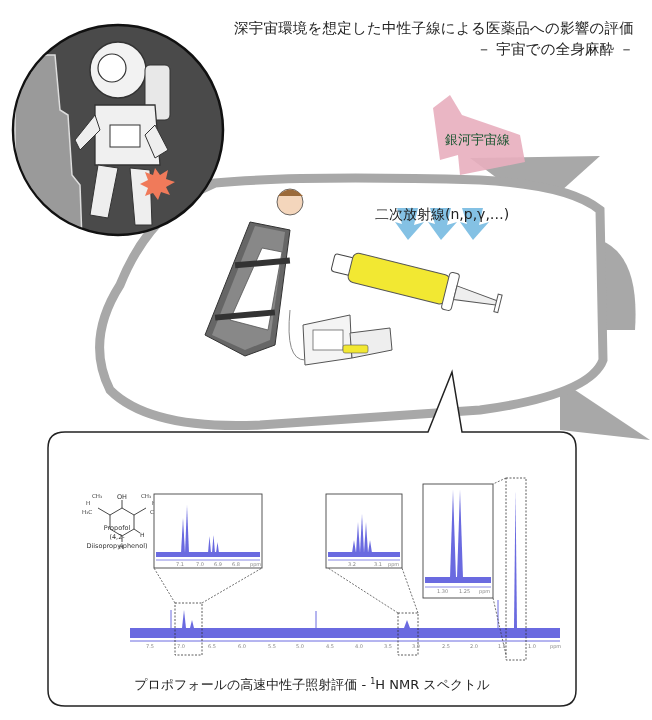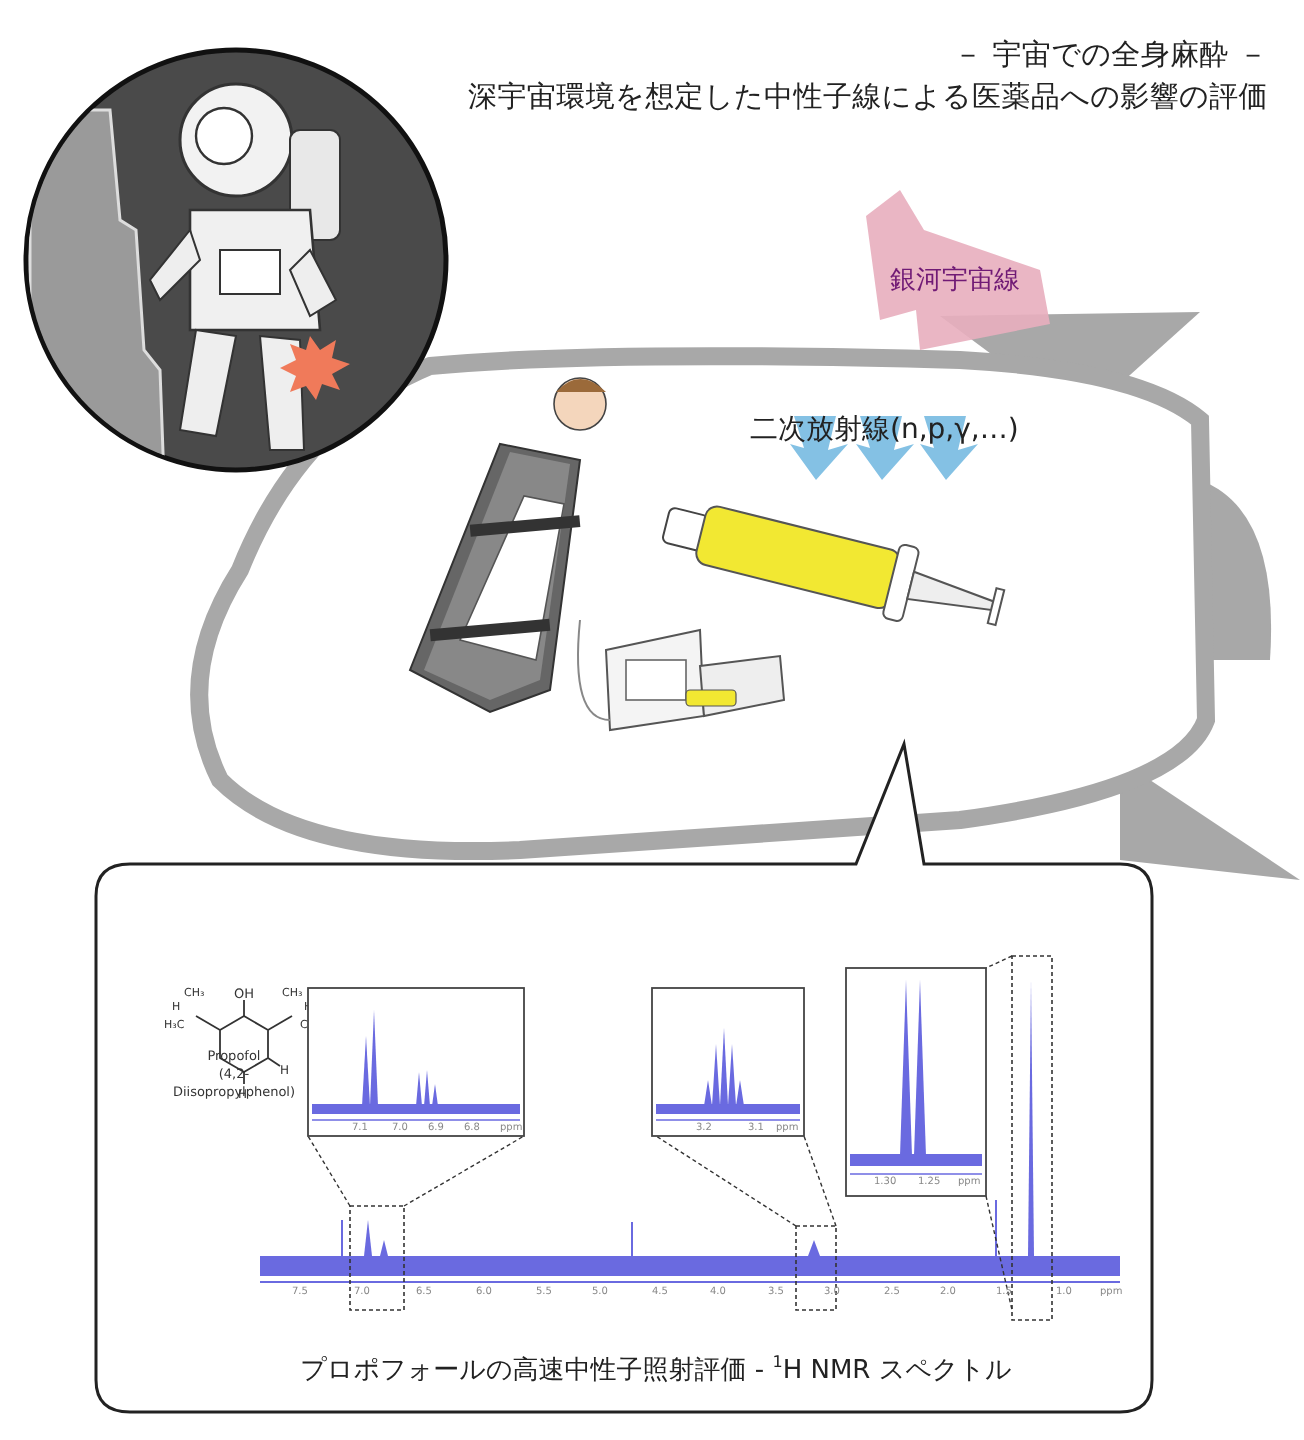--- a/index.html
+++ b/index.html
@@ -1,31 +1,31 @@
 <!DOCTYPE html>
 <html><head>
 <meta charset="utf-8">
 <style>
   html,body{margin:0;padding:0;background:#fff;}
   body{width:652px;height:720px;position:relative;overflow:hidden;font-family:"DejaVu Sans",sans-serif;}
   .abs{position:absolute;}
   .title{right:18px;top:18px;text-align:right;font-size:14.5px;color:#222;line-height:21px;letter-spacing:0.2px;}
-  .gcr-label{left:445px;top:131px;font-size:13px;color:#701a75;}
+  .gcr-label{left:445px;top:131px;font-size:13px;color:#14532d;}
   .sec-label{left:375px;top:206px;font-size:14px;color:#222;}
   .mol-name{left:82px;top:524px;width:70px;text-align:center;font-size:6.5px;color:#333;line-height:9px;}
-  .bubble-caption{left:48px;width:528px;top:676px;text-align:center;font-size:13px;color:#222;padding-left:16px;}
+  .bubble-caption{left:48px;width:528px;top:676px;text-align:center;font-size:13px;color:#222;}
   .tick{font-size:5px;color:#888;}
   svg text{font-family:"DejaVu Sans",sans-serif;}
 </style>
 </head>
 <body>
 
 <div class="abs title">
+  <div>深宇宙環境を想定した中性子線による医薬品への影響の評価</div>
   <div>－ 宇宙での全身麻酔 －</div>
-  <div>深宇宙環境を想定した中性子線による医薬品への影響の評価</div>
 </div>
 
 <svg class="abs" style="left:0;top:0" width="652" height="720">
 
   <g>
 
     <path d="M470,158 L600,156 L540,210 Z" fill="#a8a8a8"></path>
     <path d="M560,380 L650,440 L560,430 Z" fill="#a8a8a8"></path>
     <path d="M600,240 Q640,255 635,330 L600,330 Z" fill="#a8a8a8"></path>
 

